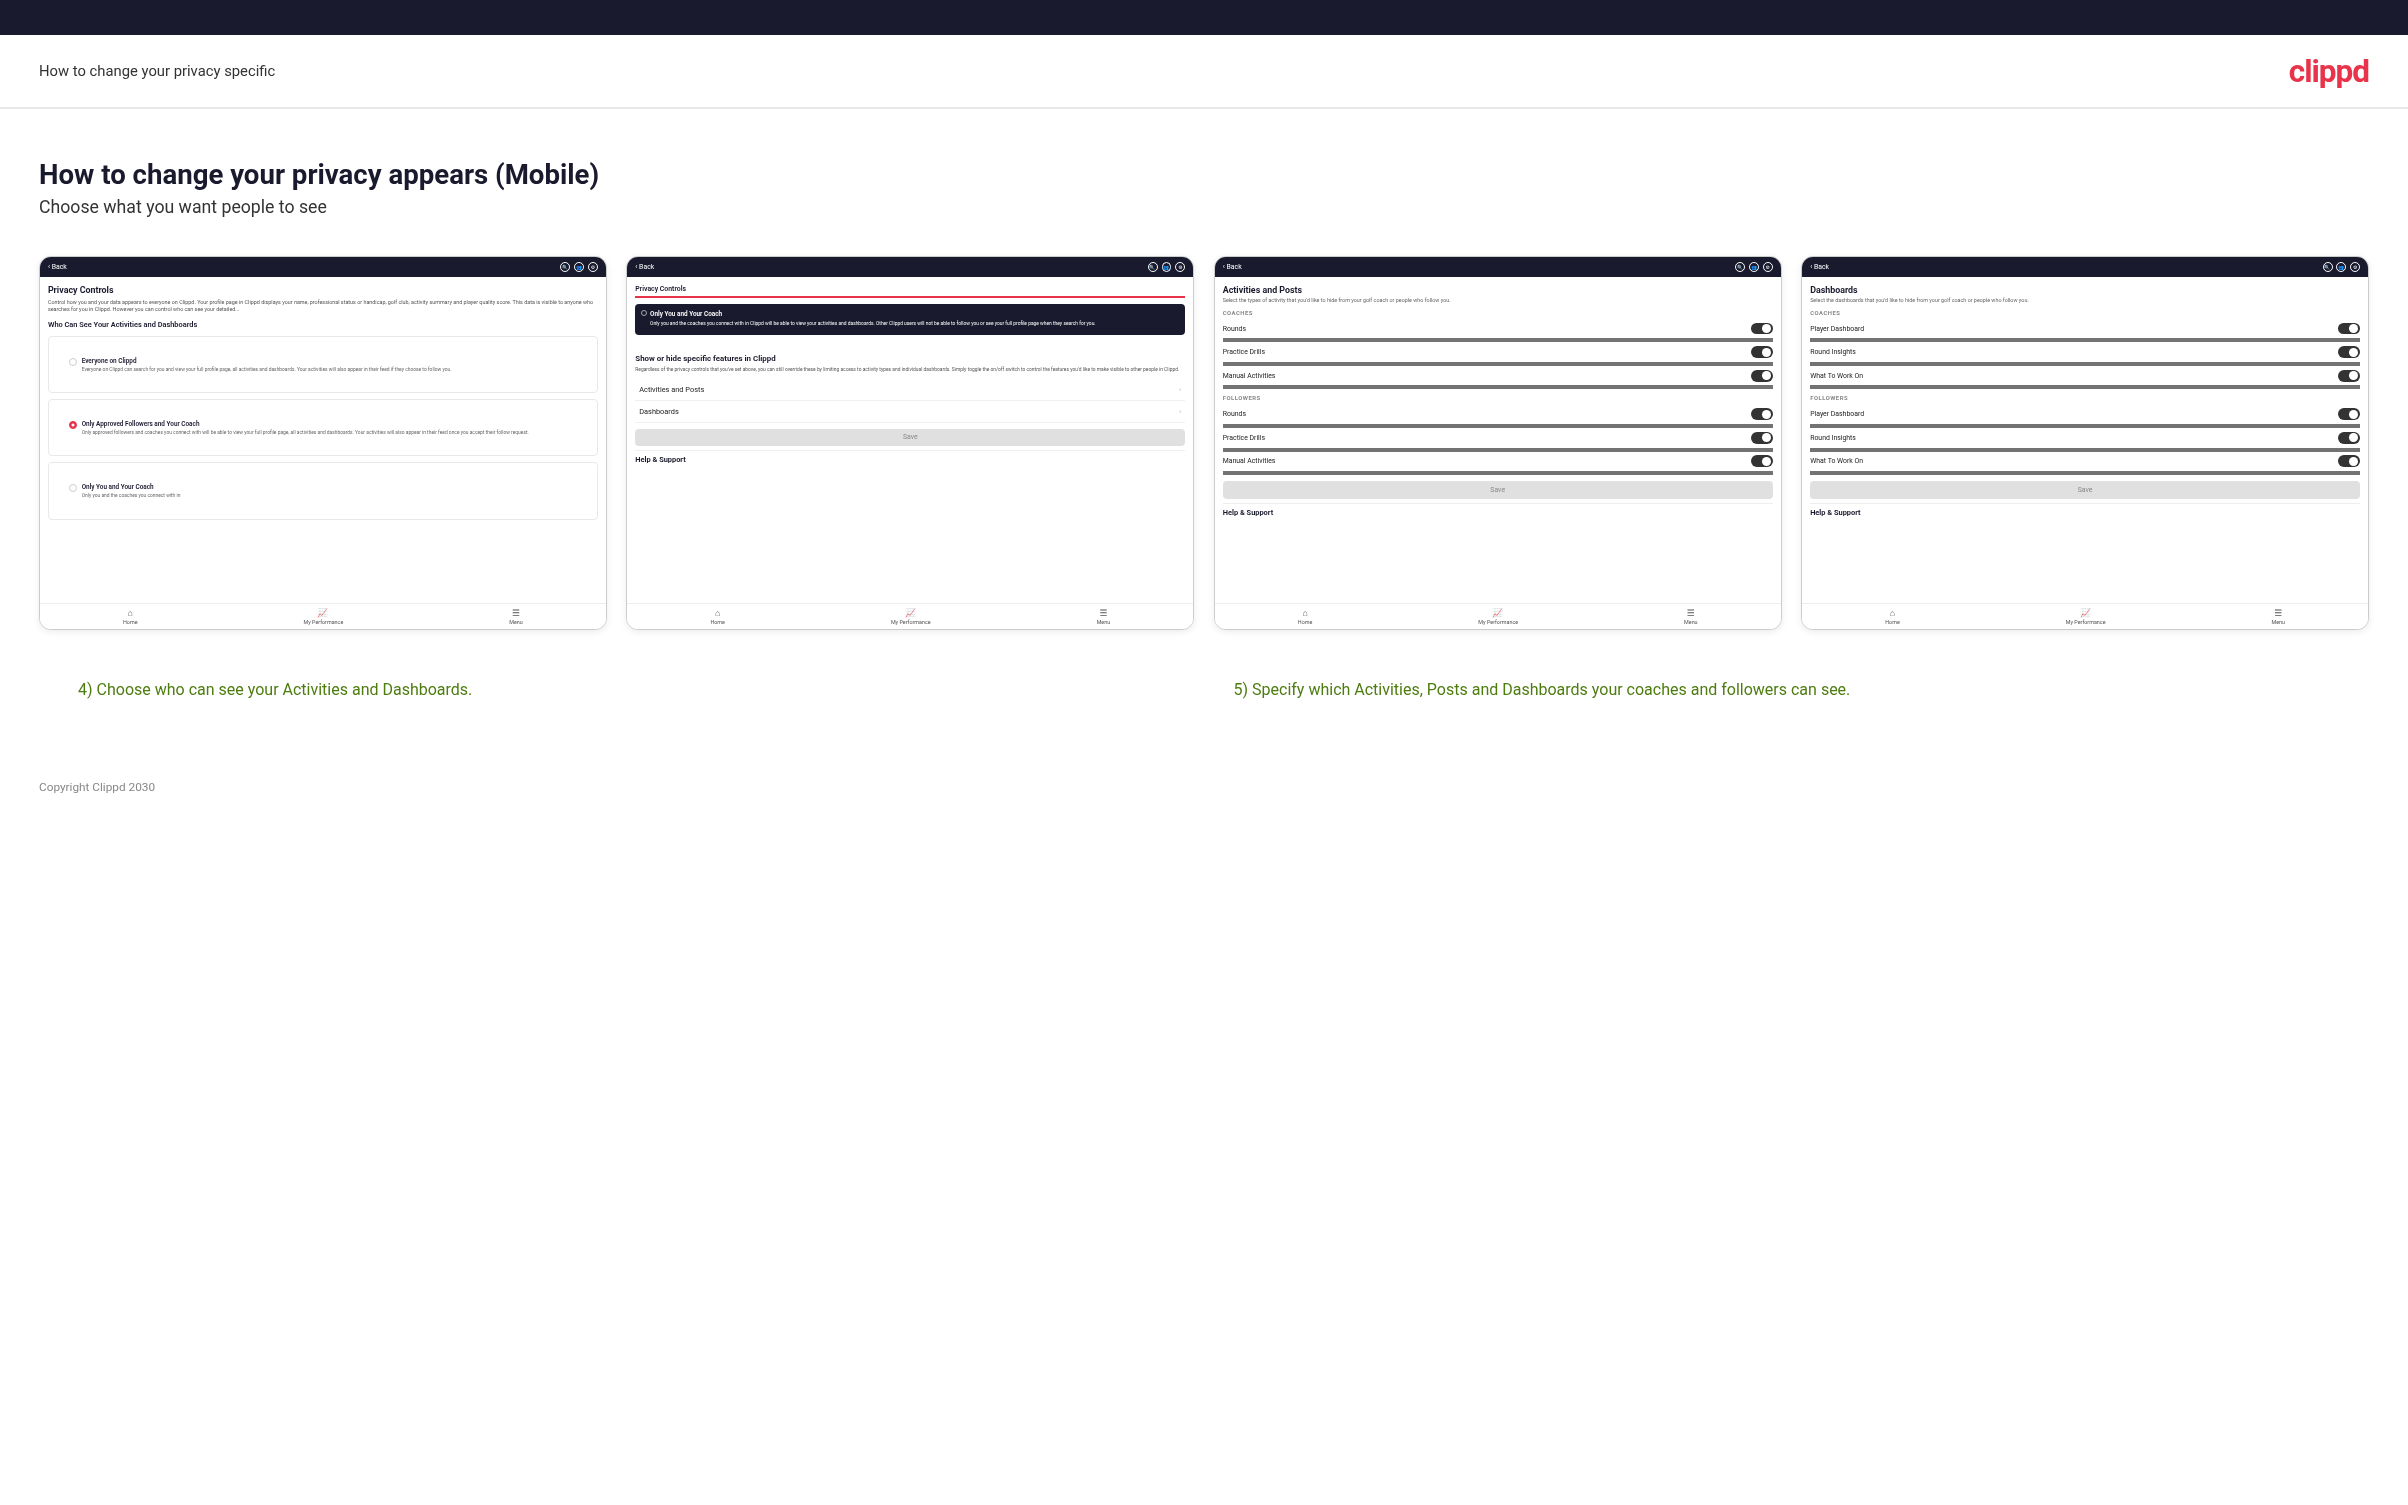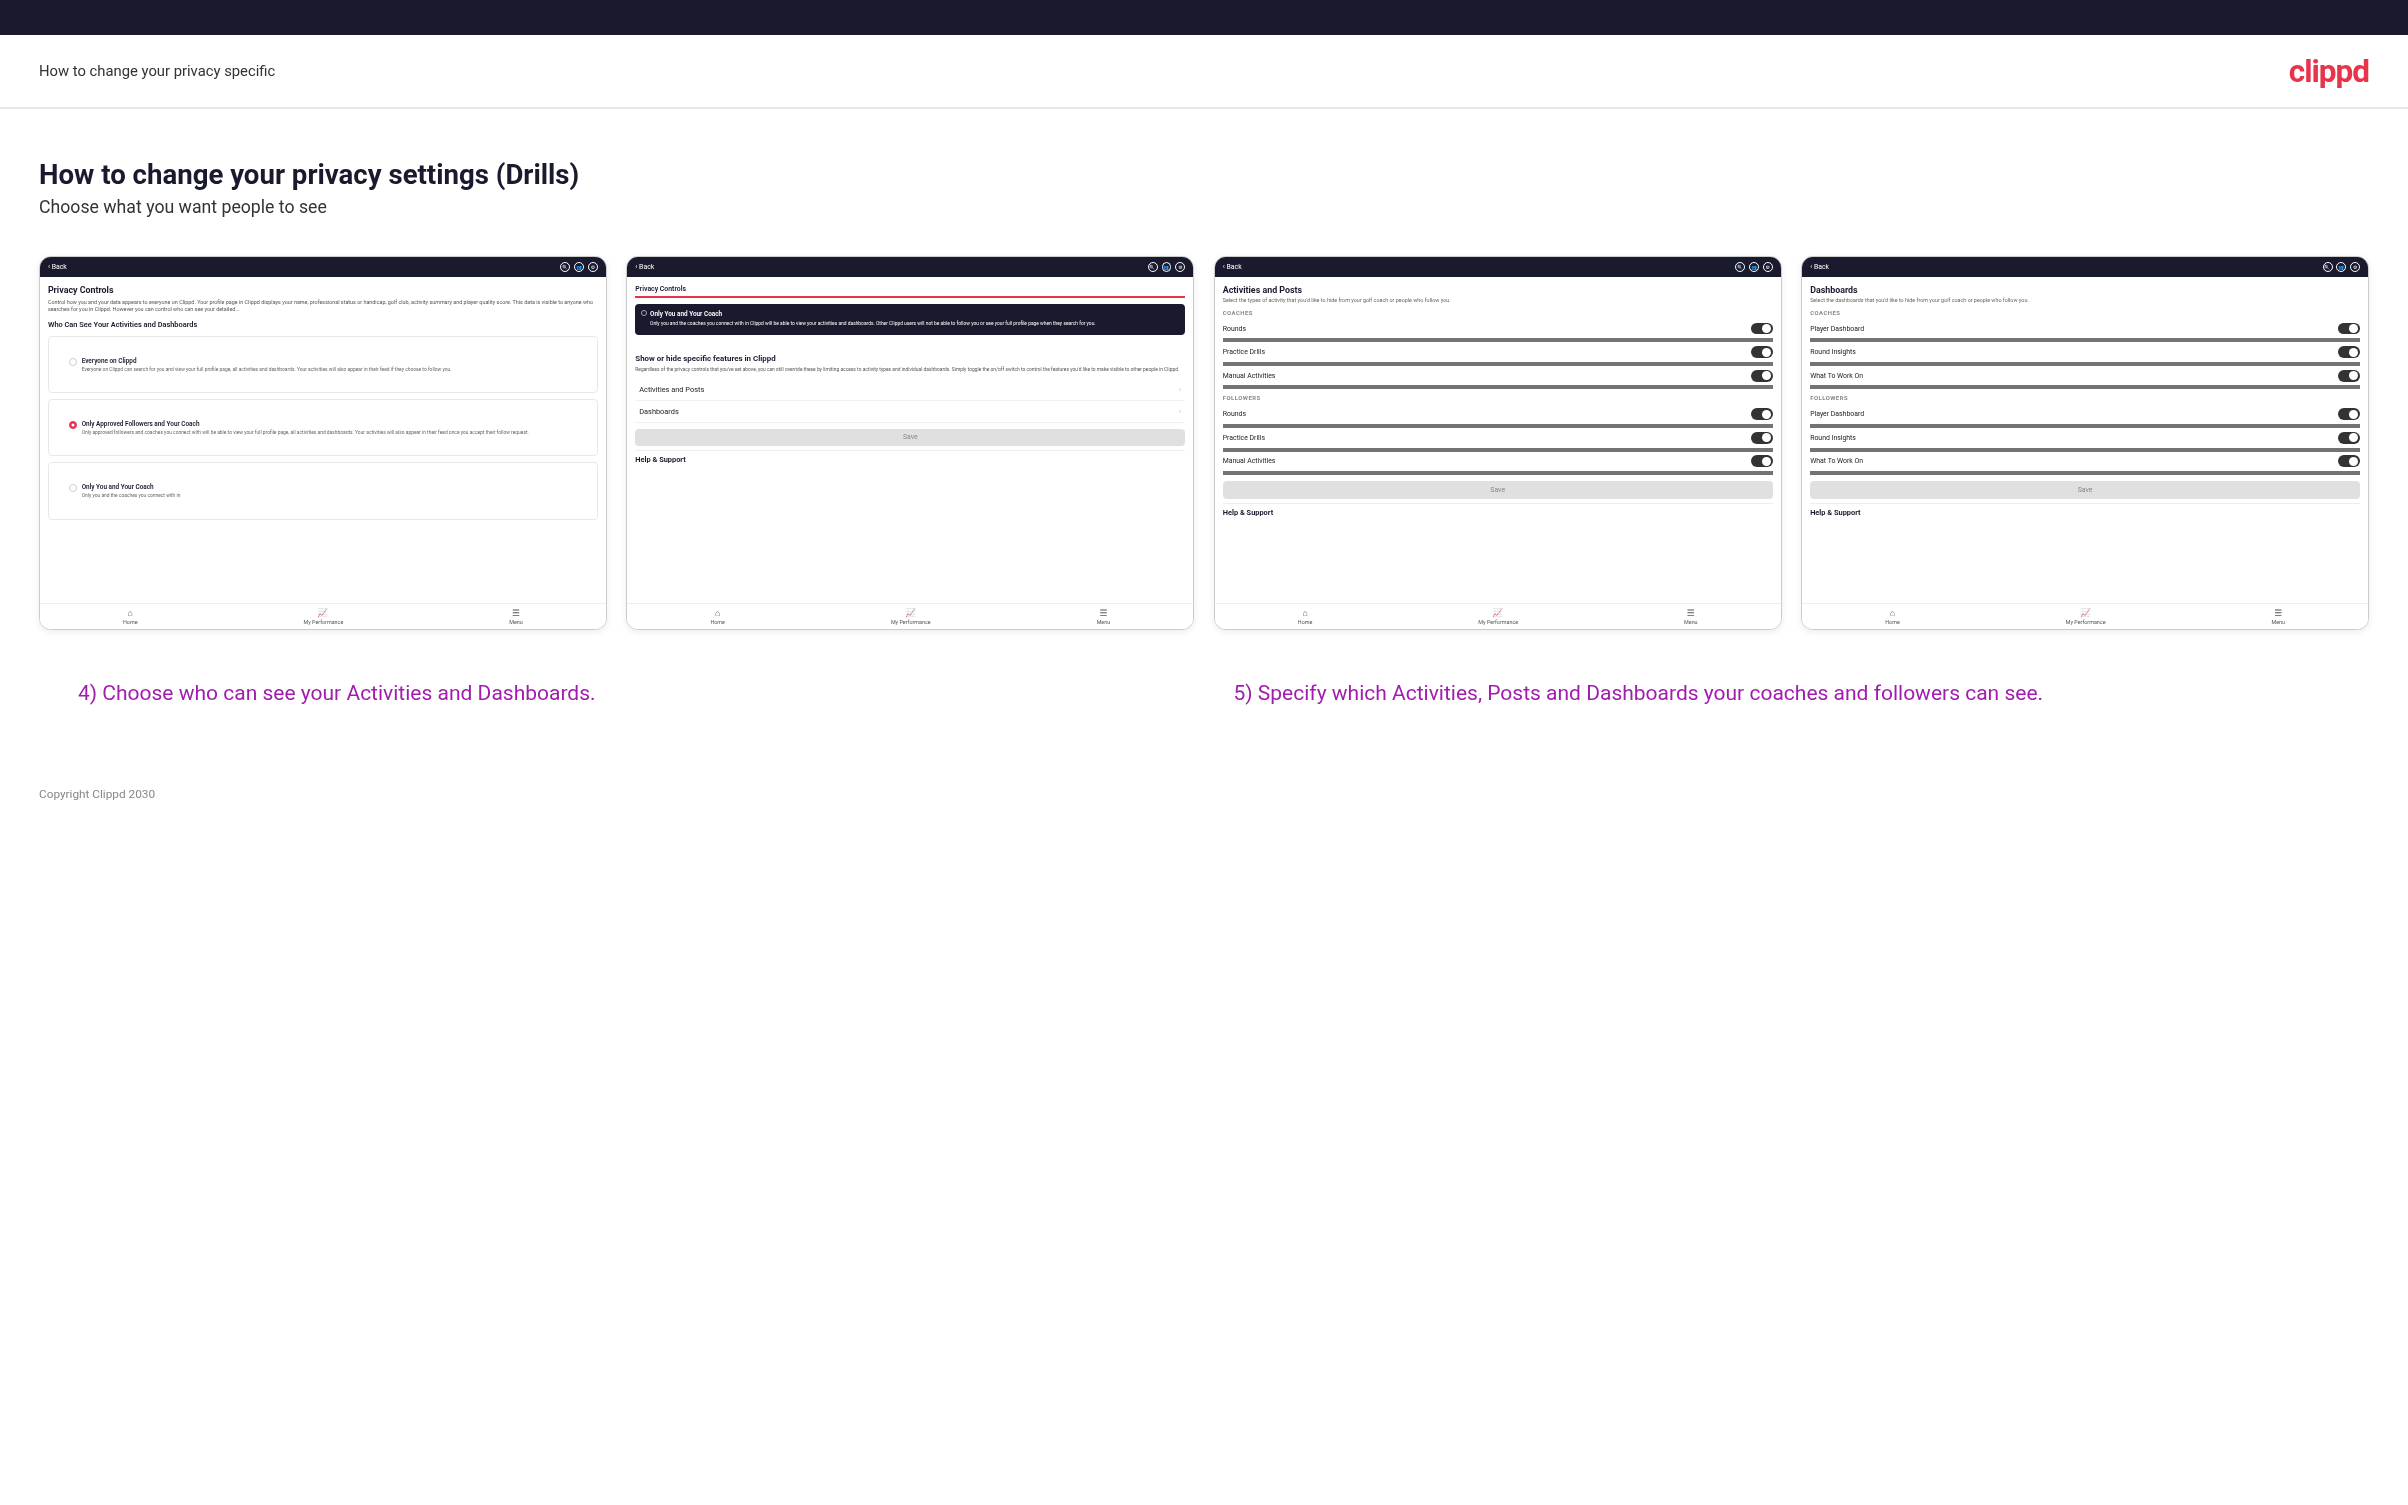--- a/index.html
+++ b/index.html
@@ -341,23 +341,23 @@
       background: #e0e0e0;
       border: none;
       border-radius: 3.9px;
       padding: 4.9px;
       font-size: 6.9px;
       color: #888;
       margin-top: 5.9px;
       text-align: center;
     }
     .caption {
-      font-size: 21px;
+      font-size: 16px;
       font-weight: 400;
-      color: #a21caf;
+      color: #4d7c0f;
       line-height: 1.4;
     }
 
     
     .page-footer {
       padding: 19.7px 39px;
       font-size: 11.8px;
       color: #888;
     }
 
@@ -392,21 +392,21 @@
 <body>
 
 <div class="top-bar"></div>
 
 <div class="header">
   <span class="header-title">How to change your privacy specific</span>
   <span class="logo">clippd</span>
 </div>
 
 <div class="main">
-  <h1 class="page-heading">How to change your privacy settings (Drills)</h1>
+  <h1 class="page-heading">How to change your privacy appears (Mobile)</h1>
   <p class="page-subheading">Choose what you want people to see</p>
 
   <div class="screenshots-grid">
 
     <div class="screenshot-wrapper">
       <div class="phone-mockup">
 
         <div class="phone-topbar">
           <span class="back-btn">‹ Back</span>
           <div class="icons">

